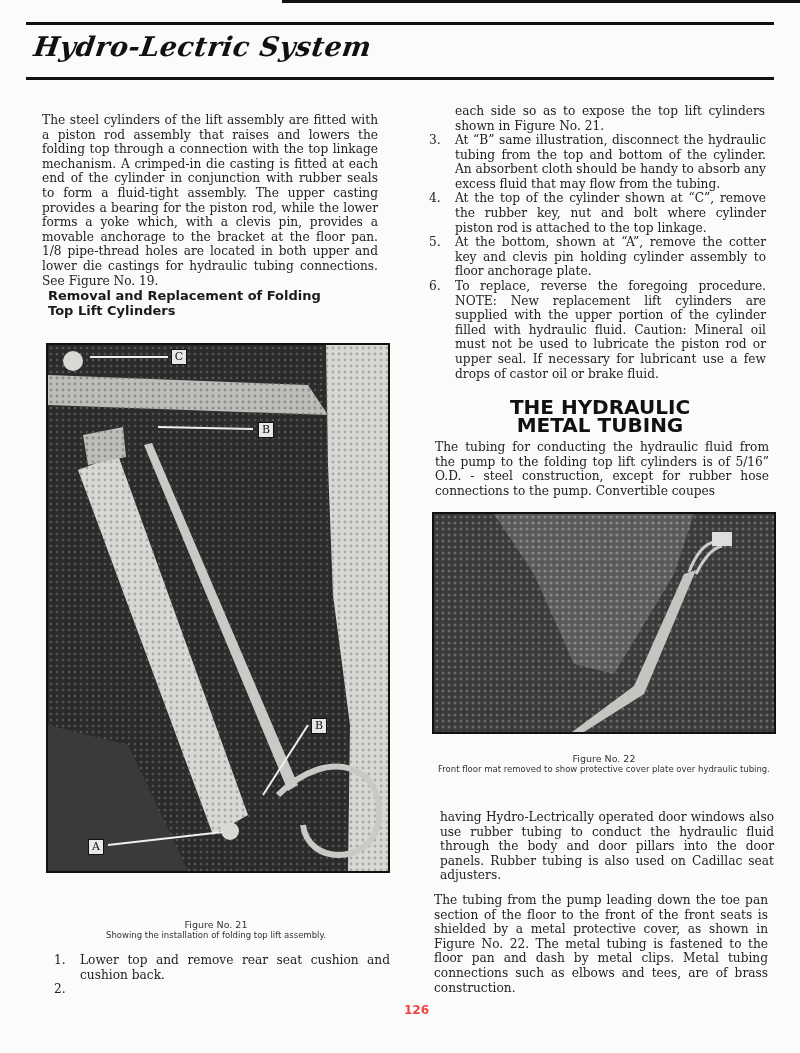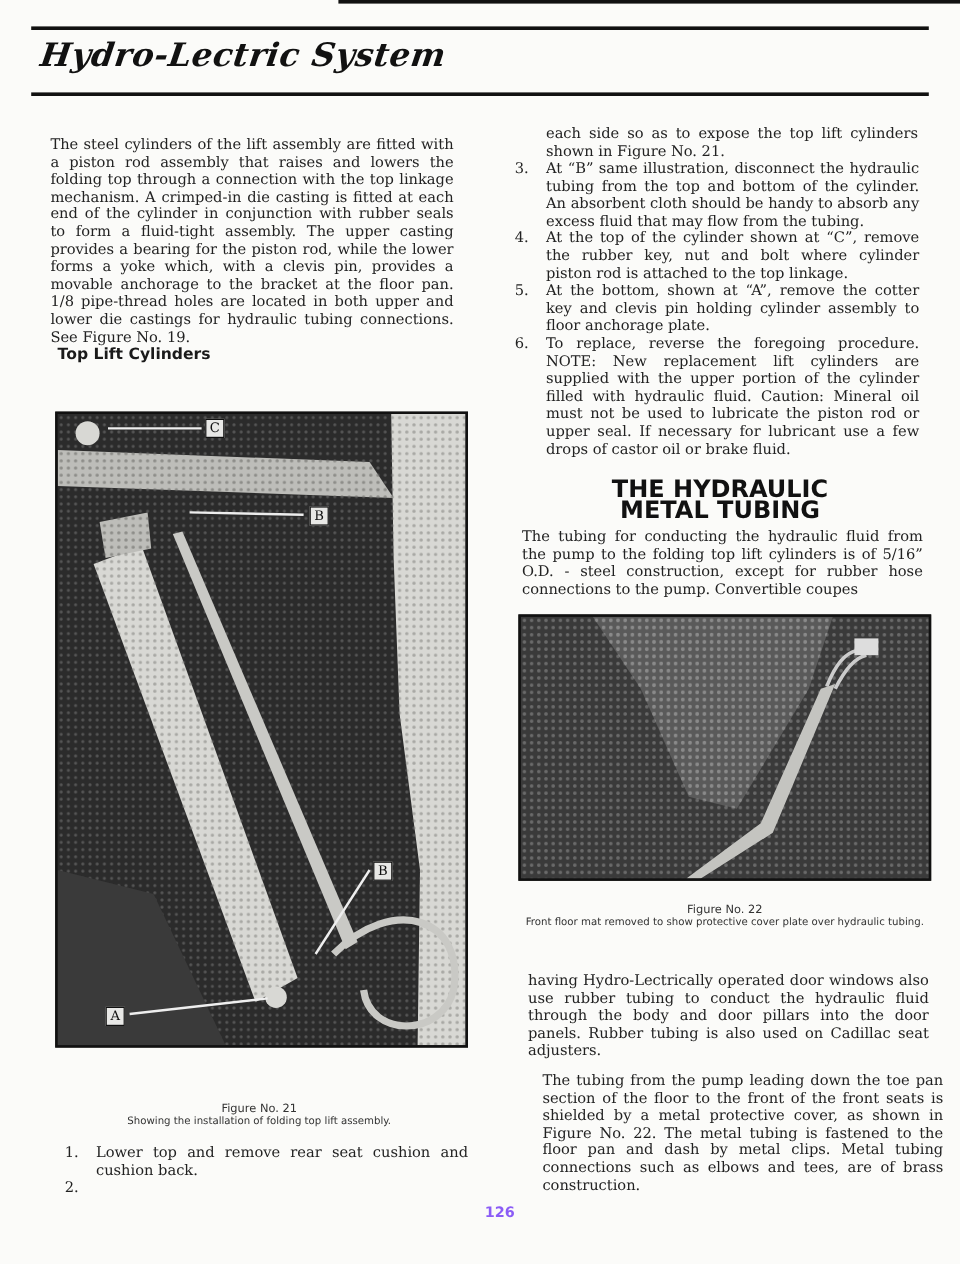--- a/index.html
+++ b/index.html
@@ -54,35 +54,36 @@
     line-height: 11px; text-align: center; color: #333;
   }
   .caption .fig-title { font-size: 9.5px; display: block; }
   .callout {
     position: absolute; background: #e8e8e6; border: 1px solid #111; color: #111;
     font-family: "DejaVu Serif", serif; font-size: 11px; width: 14px; height: 14px;
     line-height: 14px; text-align: center;
   }
   .page-number {
     position: absolute; left: 404px; top: 1003px; font-family: "DejaVu Sans", sans-serif;
-    font-weight: bold; font-size: 12px; color: #8b5cf6;
+    font-weight: bold; font-size: 12px; color: #ef4444;
   }
 </style>
 </head>
 <body>
 
 <div class="top-rule"></div>
 
 <div class="header">
   <div class="header-title">Hydro-Lectric System</div>
 </div>
 
 <p class="para" style="left:42px; top:113px; width:336px;">The steel cylinders of the lift assembly are fitted with a piston rod assembly that raises and lowers the folding top through a connection with the top linkage mechanism.  A crimped-in die casting is fitted at each end of the cylinder in conjunction with rubber seals to form a fluid-tight assembly. The upper casting provides a bearing for the piston rod, while the lower forms a yoke which, with a clevis pin, provides a movable anchorage to the bracket at the floor pan. 1/8 pipe-thread holes are located in both upper and lower die castings for hydraulic tubing connections.  See Figure No. 19.</p>
 
 <div class="subhead" style="left:48px; top:288px; width:330px;">
+  <div>Removal and Replacement of Folding</div>
   <div>Top Lift Cylinders</div>
 </div>
 
 <div class="figure" style="left:46px; top:343px; width:340px; height:526px;">
   <svg width="340" height="526" viewBox="0 0 340 526">
     <defs>
       <pattern id="dots1" width="6" height="6" patternUnits="userSpaceOnUse">
         <rect width="6" height="6" fill="#2b2b2b"></rect>
         <circle cx="3" cy="3" r="1.3" fill="#555"></circle>
       </pattern>
@@ -163,15 +164,15 @@
   </svg>
 </div>
 
 <div class="caption" style="left:426px; top:753px; width:356px;">
   <span class="fig-title">Figure No. 22</span>
   <span>Front floor mat removed to show protective cover plate over hydraulic tubing.</span>
 </div>
 
 <p class="para" style="left:440px; top:810px; width:334px;">having Hydro-Lectrically operated door windows also use rubber tubing to conduct the hydraulic fluid through the body and door pillars into the door panels.  Rubber tubing is also used on Cadillac seat adjusters.</p>
 
-<p class="para" style="left:452px; top:893px; width:334px;">The tubing from the pump leading down the toe pan section of the floor to the front of the front seats is shielded by a metal protective cover, as shown in Figure No. 22.  The metal tubing is fastened to the floor pan and dash by metal clips. Metal tubing connections such as elbows and tees, are of brass construction.</p>
+<p class="para" style="left:434px; top:893px; width:334px;">The tubing from the pump leading down the toe pan section of the floor to the front of the front seats is shielded by a metal protective cover, as shown in Figure No. 22.  The metal tubing is fastened to the floor pan and dash by metal clips. Metal tubing connections such as elbows and tees, are of brass construction.</p>
 
 <div class="page-number">126</div>
 
 </body></html>

